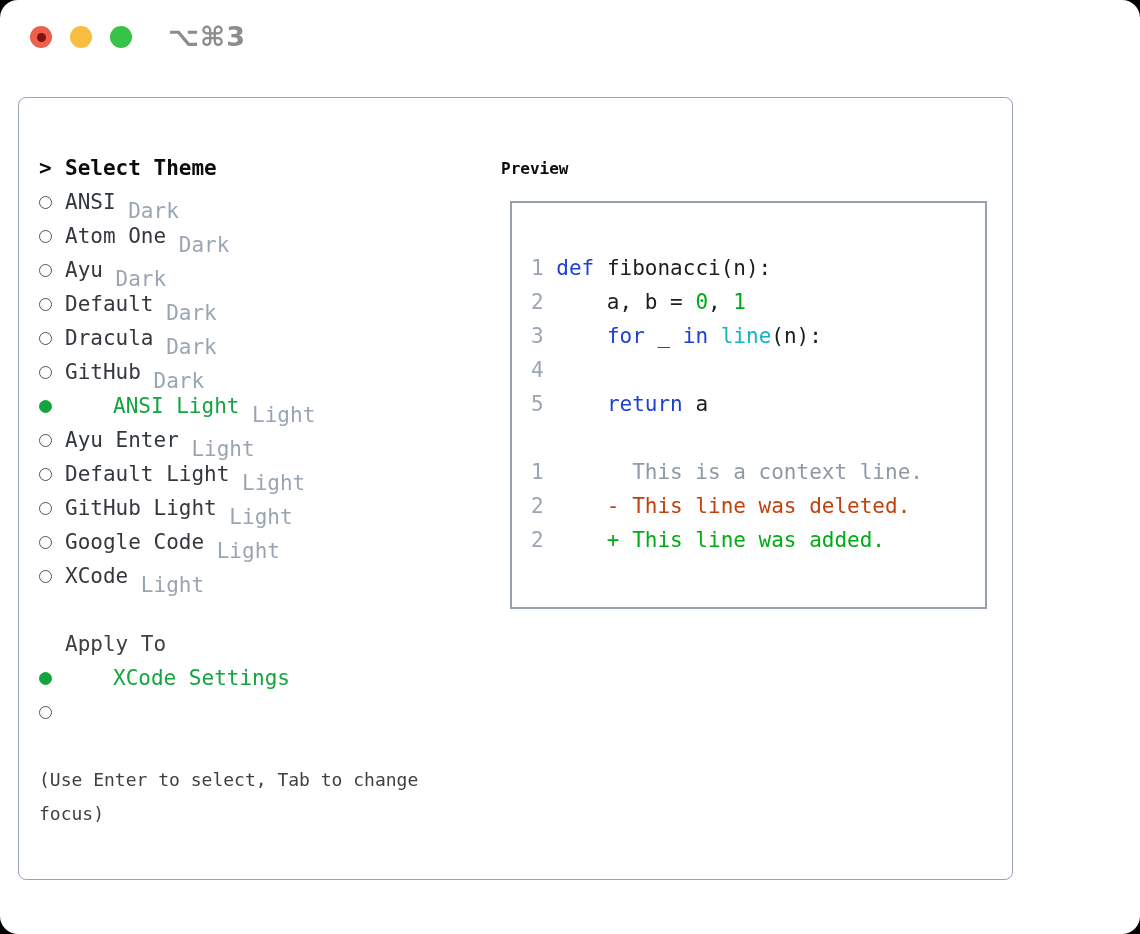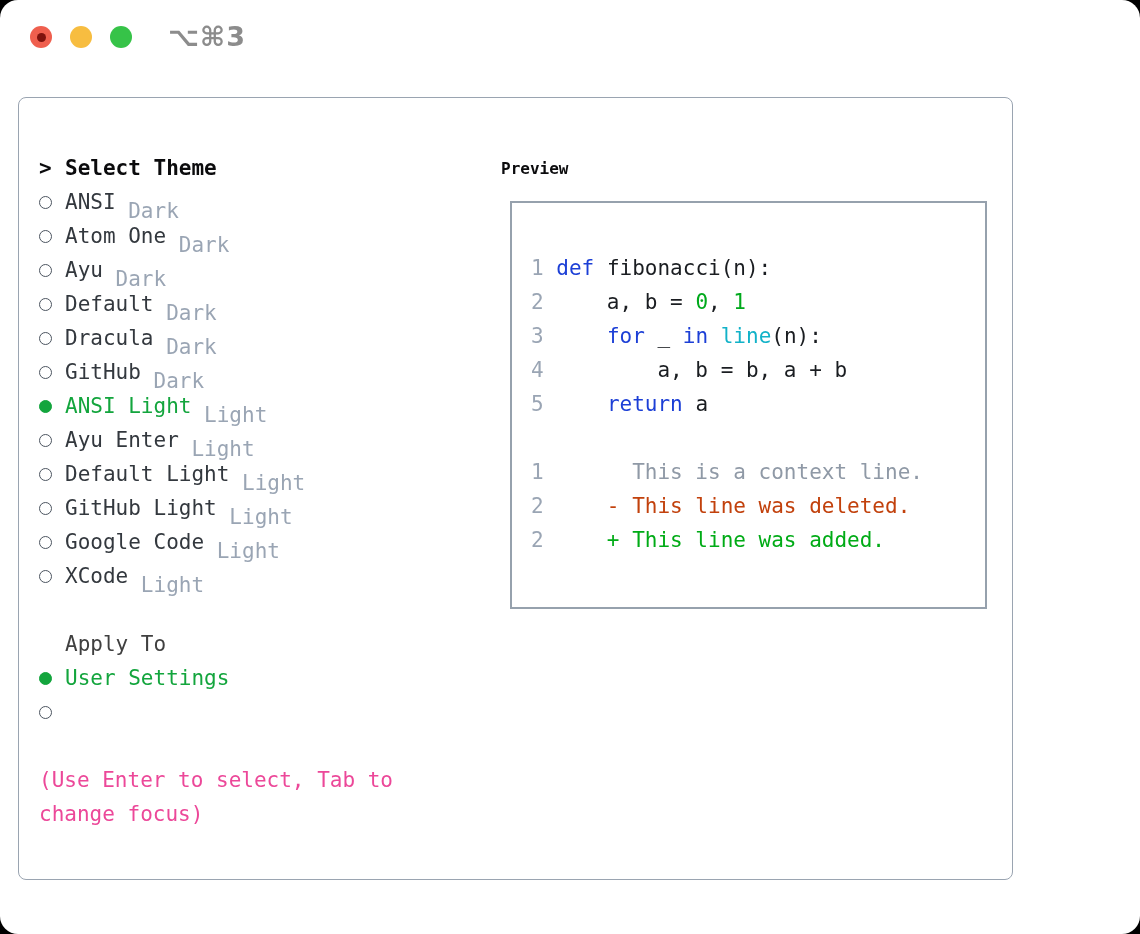--- a/index.html
+++ b/index.html
@@ -25,23 +25,23 @@
   
   .left-col{position:absolute;left:20px;top:53px;width:440px;font-size:21px;color:#33383e;}
   .line{height:34px;display:flex;align-items:center;white-space:pre;}
   .marker{width:26px;flex:none;display:flex;align-items:center;}
   .cursor-glyph{font-weight:bold;color:#0b0b0d;font-size:21px;}
   .radio{width:13px;height:13px;border-radius:50%;border:1.5px solid #4c5560;box-sizing:border-box;}
   .radio.filled{background:#13a53d;border-color:#13a53d;}
   .hdr{font-weight:bold;color:#0b0b0d;text-align:right;}
   .hdr2{color:#404040;}
   .theme-name{color:#33383e;}
-  .theme-name.selected{color:#13a53d;}
+  .theme-name.selected{color:#13a53d;margin-left:48px;}
   .variant{color:#9aa5b4;margin-top:17px;}
-  .hint{width:400px;line-height:34px;color:#ec4899;font-size:21px;}
+  .hint{width:400px;line-height:34px;color:#404040;font-size:18px;}
 
   
   .preview-header{position:absolute;left:482px;top:53px;font-size:16px;font-weight:bold;color:#0b0b0d;height:34px;display:flex;align-items:center;}
   .preview-box{position:absolute;left:491px;top:103px;width:477px;height:408px;
                border:2px solid #96a1ad;box-sizing:border-box;background:#fff;}
   .code-area{padding:48px 0 0 19px;}
   .code-line{height:34px;white-space:pre;font-size:21px;display:flex;align-items:center;}
   .lnum{color:#9aa5b4;}
   .seg-pl{color:#1a1d21;}
   .seg-kw{color:#1c3fd6;}
@@ -87,35 +87,35 @@
           <div class="line"><span class="marker"><span class="radio"></span></span><span class="theme-name">GitHub Light</span><span class="variant"> Light</span></div>
           <div class="line"><span class="marker"><span class="radio"></span></span><span class="theme-name">Google Code</span><span class="variant"> Light</span></div>
           <div class="line"><span class="marker"><span class="radio"></span></span><span class="theme-name">XCode</span><span class="variant"> Light</span></div>
         </div>
       <div class="line"></div>
       <div class="line">
         <span class="marker"></span>
         <span class="hdr2">Apply To</span>
       </div>
       <div id="apply-list">
-          <div class="line"><span class="marker"><span class="radio filled"></span></span><span class="theme-name selected">User Settings</span></div>
+          <div class="line"><span class="marker"><span class="radio filled"></span></span><span class="theme-name selected">XCode Settings</span></div>
           <div class="line"><span class="marker"><span class="radio"></span></span></div>
         </div>
       <div class="line"></div>
       <div class="hint">(Use Enter to select, Tab to change focus)</div>
     </div>
 
     <div class="preview-header">Preview</div>
 
     <div class="preview-box">
       <div class="code-area" id="code-area">
           <div class="code-line"><span class="lnum">1 </span><span class="seg-kw">def</span><span class="seg-pl"> fibonacci(n):</span></div>
           <div class="code-line"><span class="lnum">2 </span><span class="seg-pl">    a, b = </span><span class="seg-lit">0</span><span class="seg-pl">, </span><span class="seg-lit">1</span></div>
           <div class="code-line"><span class="lnum">3 </span><span class="seg-pl">    </span><span class="seg-kw">for</span><span class="seg-pl"> _ </span><span class="seg-kw">in</span><span class="seg-pl"> </span><span class="seg-fn">line</span><span class="seg-pl">(n):</span></div>
-          <div class="code-line"><span class="lnum">4 </span><span class="seg-pl">        a, b = b, a + b</span></div>
+          <div class="code-line"><span class="lnum">4 </span></div>
           <div class="code-line"><span class="lnum">5 </span><span class="seg-pl">    </span><span class="seg-kw">return</span><span class="seg-pl"> a</span></div>
           <div class="code-line"></div>
           <div class="code-line"><span class="lnum">1 </span><span class="seg-ctx">      This is a context line.</span></div>
           <div class="code-line"><span class="lnum">2 </span><span class="seg-del">    - This line was deleted.</span></div>
           <div class="code-line"><span class="lnum">2 </span><span class="seg-add">    + This line was added.</span></div>
         </div>
     </div>
 
   </div>
 </div>

